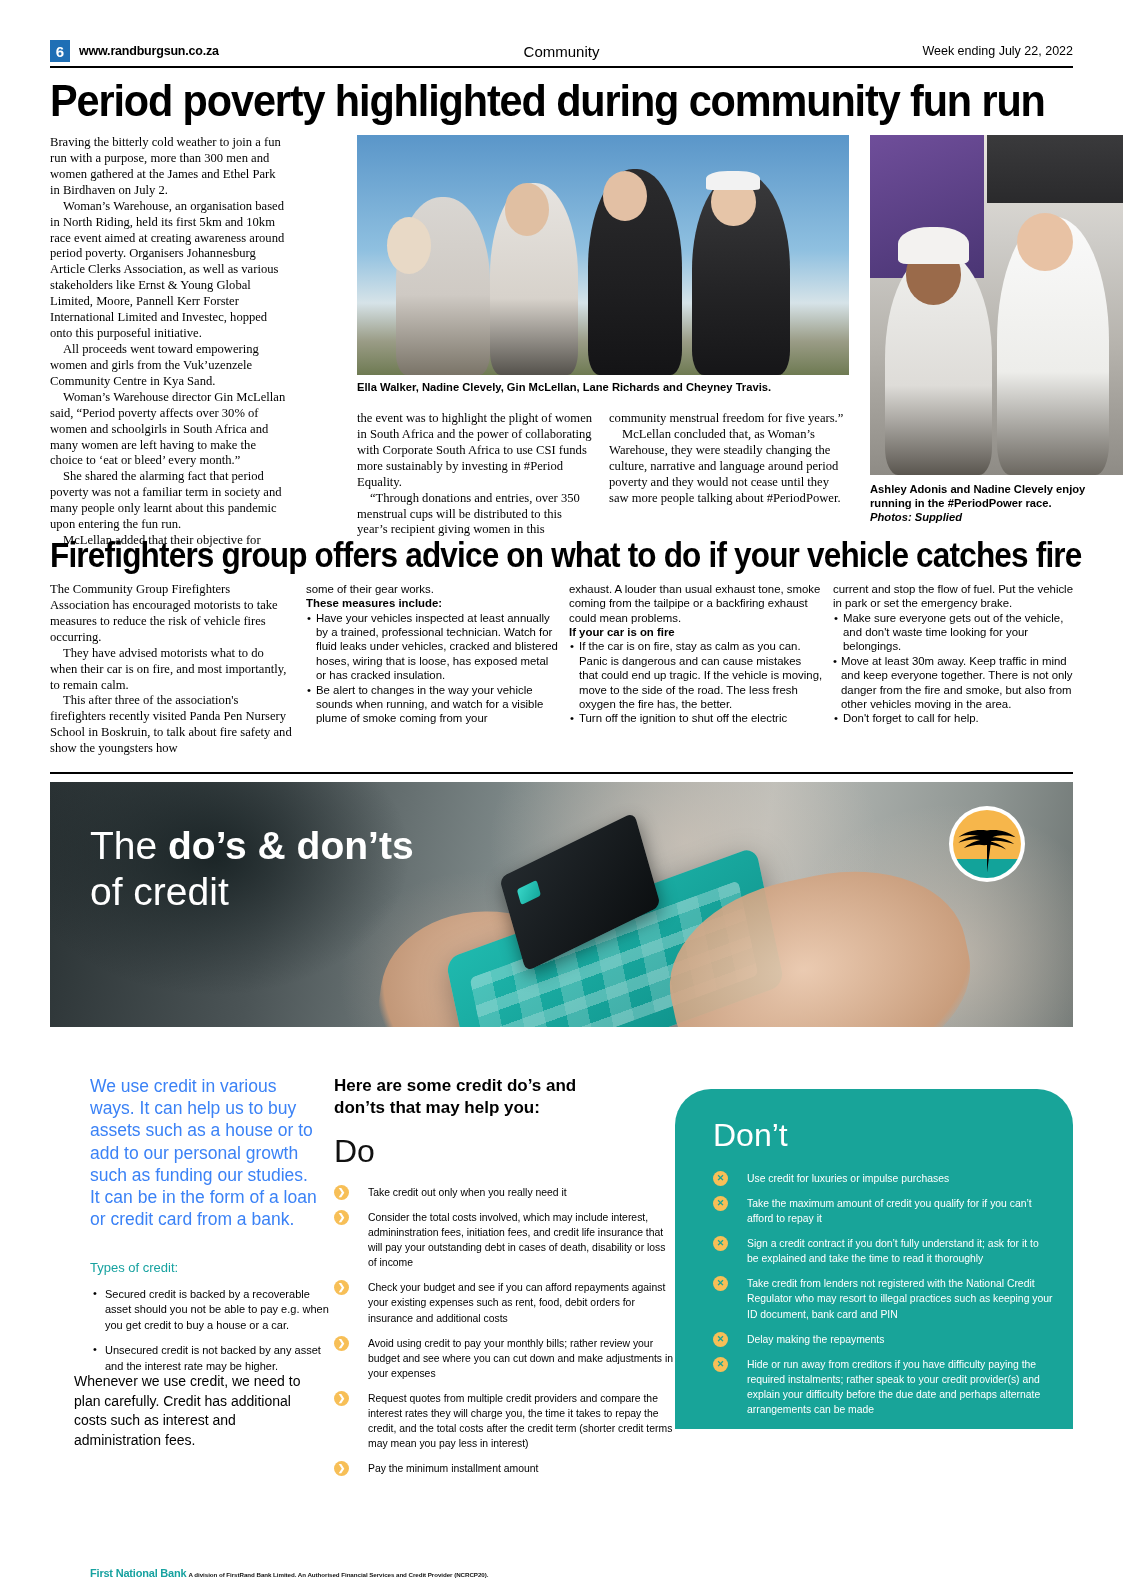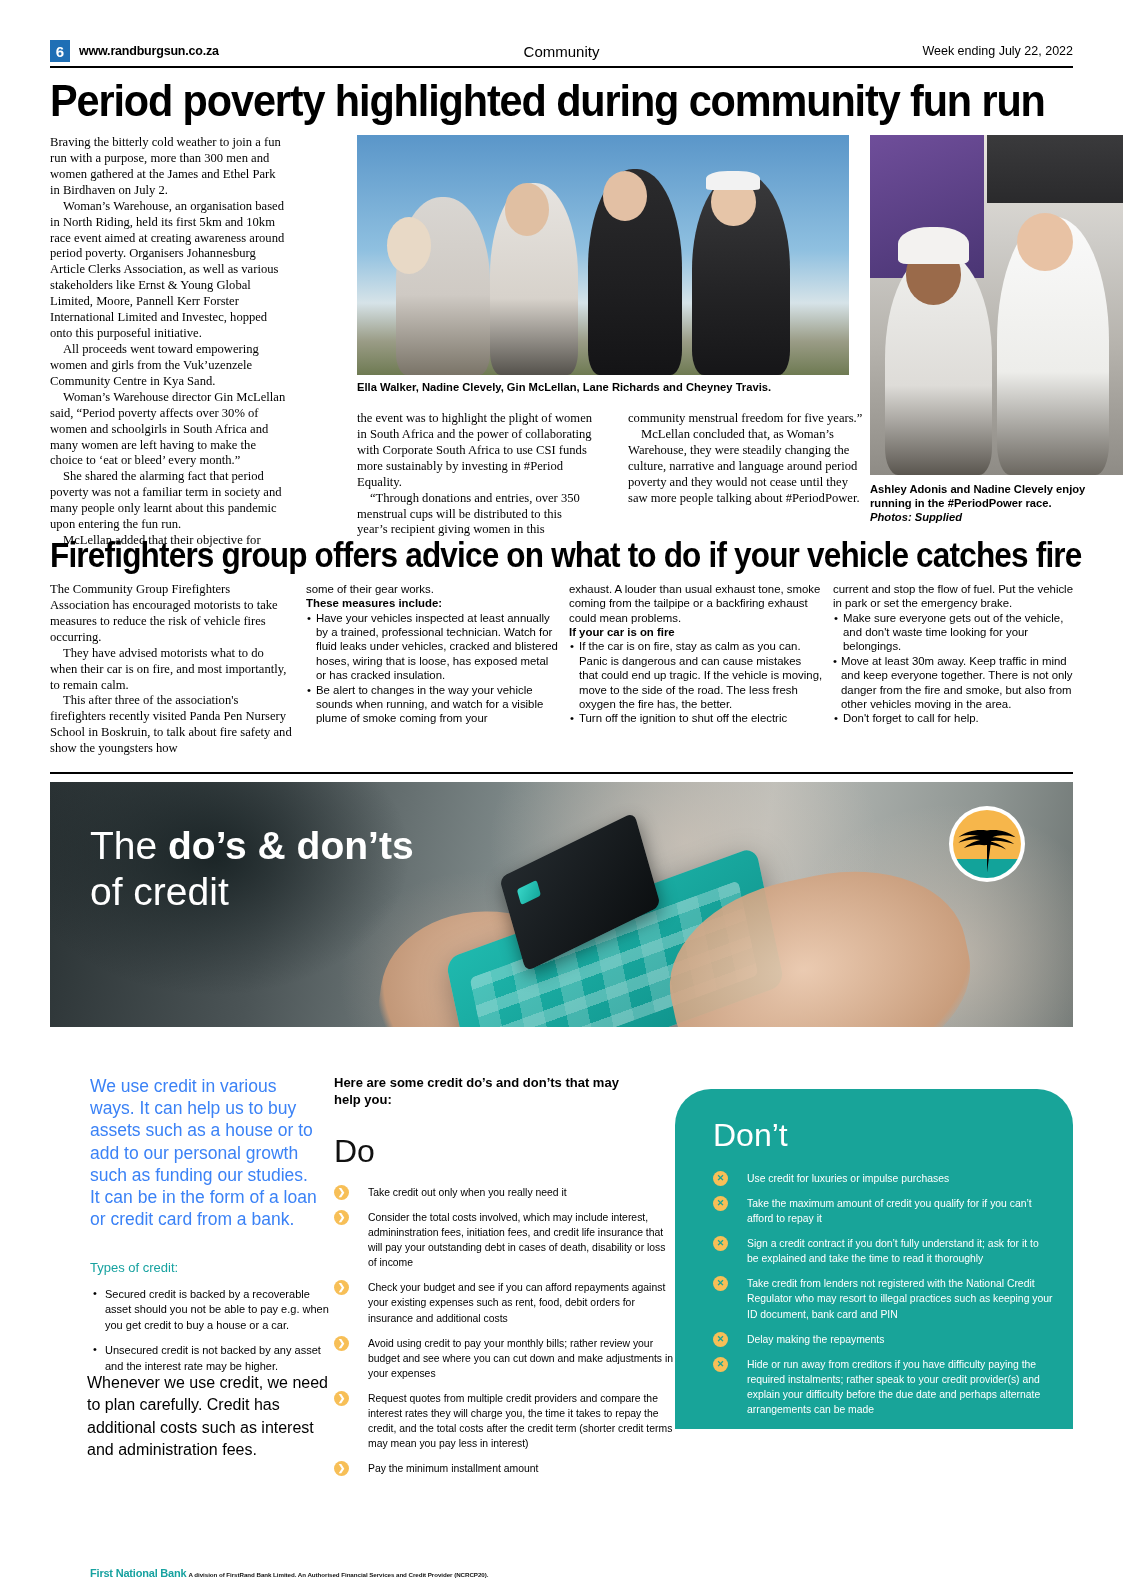--- a/index.html
+++ b/index.html
@@ -81,21 +81,21 @@
   }
   .cap {
     font-family:"Liberation Sans", sans-serif;
     font-size:11.2px; font-weight:bold; line-height:1.23;
   }
   .cap .italic { font-style:italic; }
   .cap-main { position:absolute; left:307px; top:246px; width:500px; }
   .cap-right { position:absolute; left:820px; top:348px; width:254px; }
 
   .a1-col2 { position:absolute; left:307px; top:276px; width:238px; }
-  .a1-col3 { position:absolute; left:578px; top:276px; width:240px; }
+  .a1-col3 { position:absolute; left:559px; top:276px; width:240px; }
 
   
   .art2 { position:relative; height:182px; }
   .sans-col {
     font-family:"Liberation Sans", sans-serif;
     font-size:11.4px; line-height:1.26;
   }
   .sans-col p { margin:0; }
   .sans-col .bold { font-weight:bold; }
   .sans-col ul { margin:0; padding:0; list-style:none; }
@@ -192,27 +192,27 @@
     font-size:13px; color:#17a2a0;
   }
   .types-list {
     position:absolute; left:40px; top:212px; width:248px;
     font-size:11px; line-height:1.4;
   }
   .types-list ul { margin:0; padding:0; list-style:none; }
   .types-list li { position:relative; padding-left:15px; margin-bottom:10px; }
   .types-list li:before { content:"•"; position:absolute; left:3px; top:-1px; }
   .types-foot {
-    position:absolute; left:37px; top:297px; width:242px;
-    font-size:16px; line-height:1.4;
+    position:absolute; left:24px; top:297px; width:242px;
+    font-size:14px; line-height:1.4;
   }
 
   .do-head {
     position:absolute; left:284px; top:0; width:290px;
-    font-size:13px; font-weight:bold; line-height:1.3;
+    font-size:17px; font-weight:bold; line-height:1.3;
   }
   .do-title {
     position:absolute; left:284px; top:58px;
     font-size:32px; font-weight:300; color:#111;
   }
   .do-list {
     position:absolute; left:284px; top:110px; width:340px;
     font-size:10.4px; line-height:1.45;
   }
   .bullet-row { position:relative; padding-left:34px; margin-bottom:10px; }

